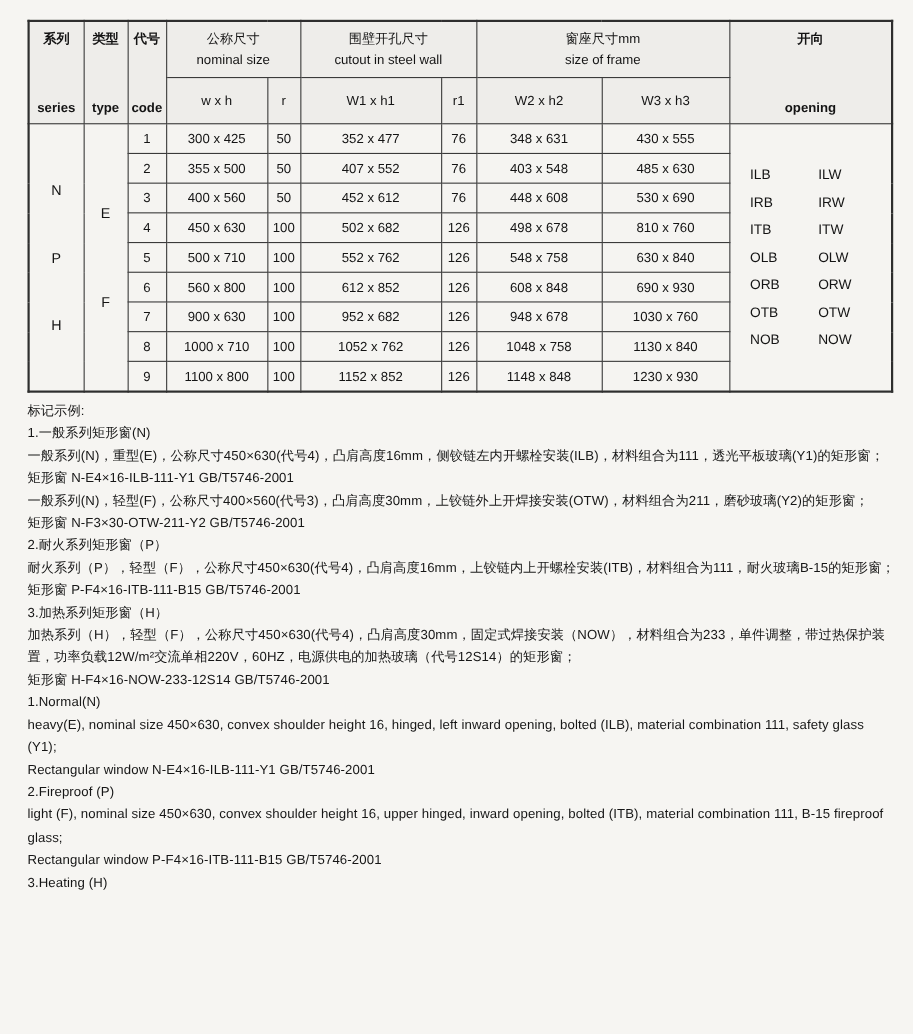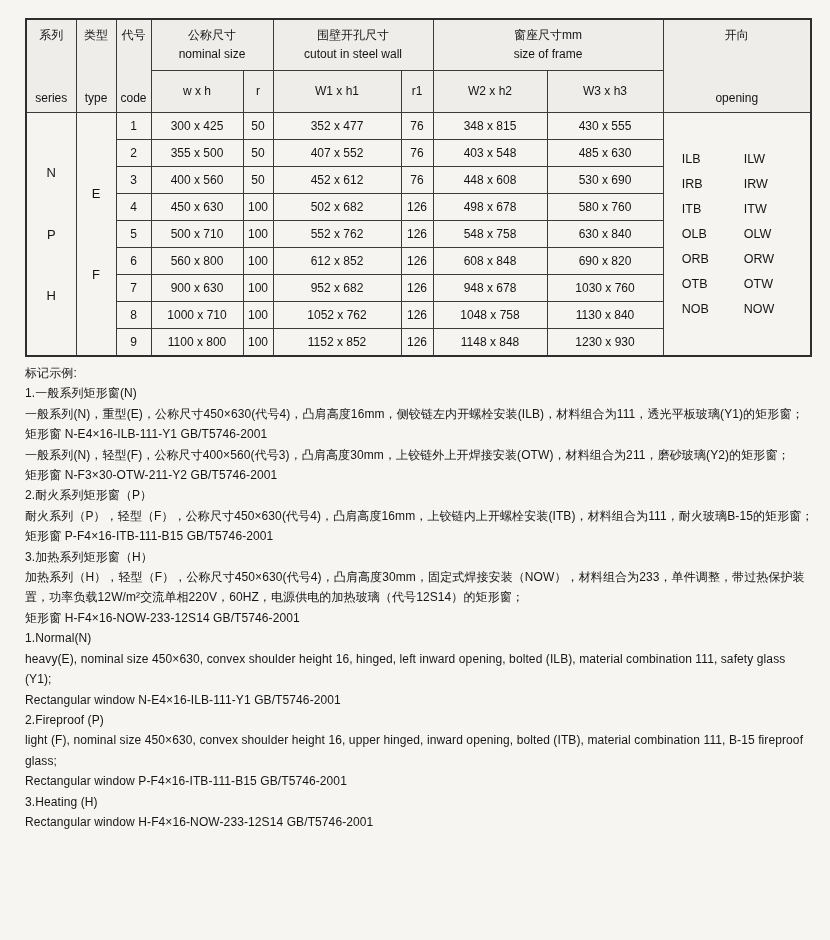--- a/index.html
+++ b/index.html
@@ -24,21 +24,21 @@
     border:1px solid #3a3a3a;
     text-align:center;vertical-align:middle;
     padding:0;
     font-weight:normal;
   }
   table.spec{border:2px solid #2e2e2e;}
   thead th{background:#eeedea;}
   tr.hdr-group th{height:48px;}
   tr.hdr-sub th{height:40px;}
   tbody td{height:26px;background:#f5f4f1;}
-  .th2{display:flex;flex-direction:column;justify-content:space-between;height:78px;padding:7px 0;}
+  .th2{display:flex;flex-direction:column;justify-content:space-between;height:78px;padding:7px 0;font-weight:bold;}
   .thg span{display:block;line-height:1.55;}
   .merge-inner{display:flex;flex-direction:column;justify-content:space-evenly;height:230px;font-size:13px;}
   .opening-inner{display:flex;flex-direction:column;justify-content:center;height:230px;row-gap:3px;}
   .opening-row{display:grid;grid-template-columns:48px 48px;column-gap:14px;justify-content:center;line-height:22px;font-size:12.5px;text-align:left;}
 
   
   .notes{
     position:absolute;left:25px;top:363px;width:790px;
   }
   .doc-line{
@@ -128,21 +128,21 @@
           <div class="merge-inner">
             <span>E</span>
             <span>F</span>
           </div>
         </td>
         <td>1</td>
         <td>300 x 425</td>
         <td>50</td>
         <td>352 x 477</td>
         <td>76</td>
-        <td>348 x 815</td>
+        <td>348 x 631</td>
         <td>430 x 555</td>
         <td rowspan="9">
           <div class="opening-inner">
             <div class="opening-row">
                 <span>ILB</span>
                 <span>ILW</span>
               </div>
             <div class="opening-row">
                 <span>IRB</span>
                 <span>IRW</span>
@@ -188,39 +188,39 @@
         <td>448 x 608</td>
         <td>530 x 690</td>
       </tr>
       <tr>
         <td>4</td>
         <td>450 x 630</td>
         <td>100</td>
         <td>502 x 682</td>
         <td>126</td>
         <td>498 x 678</td>
-        <td>580 x 760</td>
+        <td>810 x 760</td>
       </tr>
       <tr>
         <td>5</td>
         <td>500 x 710</td>
         <td>100</td>
         <td>552 x 762</td>
         <td>126</td>
         <td>548 x 758</td>
         <td>630 x 840</td>
       </tr>
       <tr>
         <td>6</td>
         <td>560 x 800</td>
         <td>100</td>
         <td>612 x 852</td>
         <td>126</td>
         <td>608 x 848</td>
-        <td>690 x 820</td>
+        <td>690 x 930</td>
       </tr>
       <tr>
         <td>7</td>
         <td>900 x 630</td>
         <td>100</td>
         <td>952 x 682</td>
         <td>126</td>
         <td>948 x 678</td>
         <td>1030 x 760</td>
       </tr>
@@ -257,16 +257,15 @@
     <div class="doc-line">3.加热系列矩形窗（H）</div>
     <div class="doc-line">加热系列（H），轻型（F），公称尺寸450×630(代号4)，凸肩高度30mm，固定式焊接安装（NOW），材料组合为233，单件调整，带过热保护装置，功率负载12W/m²交流单相220V，60HZ，电源供电的加热玻璃（代号12S14）的矩形窗；</div>
     <div class="doc-line">矩形窗 H-F4×16-NOW-233-12S14 GB/T5746-2001</div>
     <div class="doc-line">1.Normal(N)</div>
     <div class="doc-line">heavy(E), nominal size 450×630, convex shoulder height 16, hinged, left inward opening, bolted (ILB), material combination 111, safety glass (Y1);</div>
     <div class="doc-line">Rectangular window N-E4×16-ILB-111-Y1 GB/T5746-2001</div>
     <div class="doc-line">2.Fireproof (P)</div>
     <div class="doc-line">light (F), nominal size 450×630, convex shoulder height 16, upper hinged, inward opening, bolted (ITB), material combination 111, B-15 fireproof glass;</div>
     <div class="doc-line">Rectangular window P-F4×16-ITB-111-B15 GB/T5746-2001</div>
     <div class="doc-line">3.Heating (H)</div>
-    <div class="doc-line">Rectangular window H-F4×16-NOW-233-12S14 GB/T5746-2001</div>
   </div>
 
 </div>
 
 </body></html>

